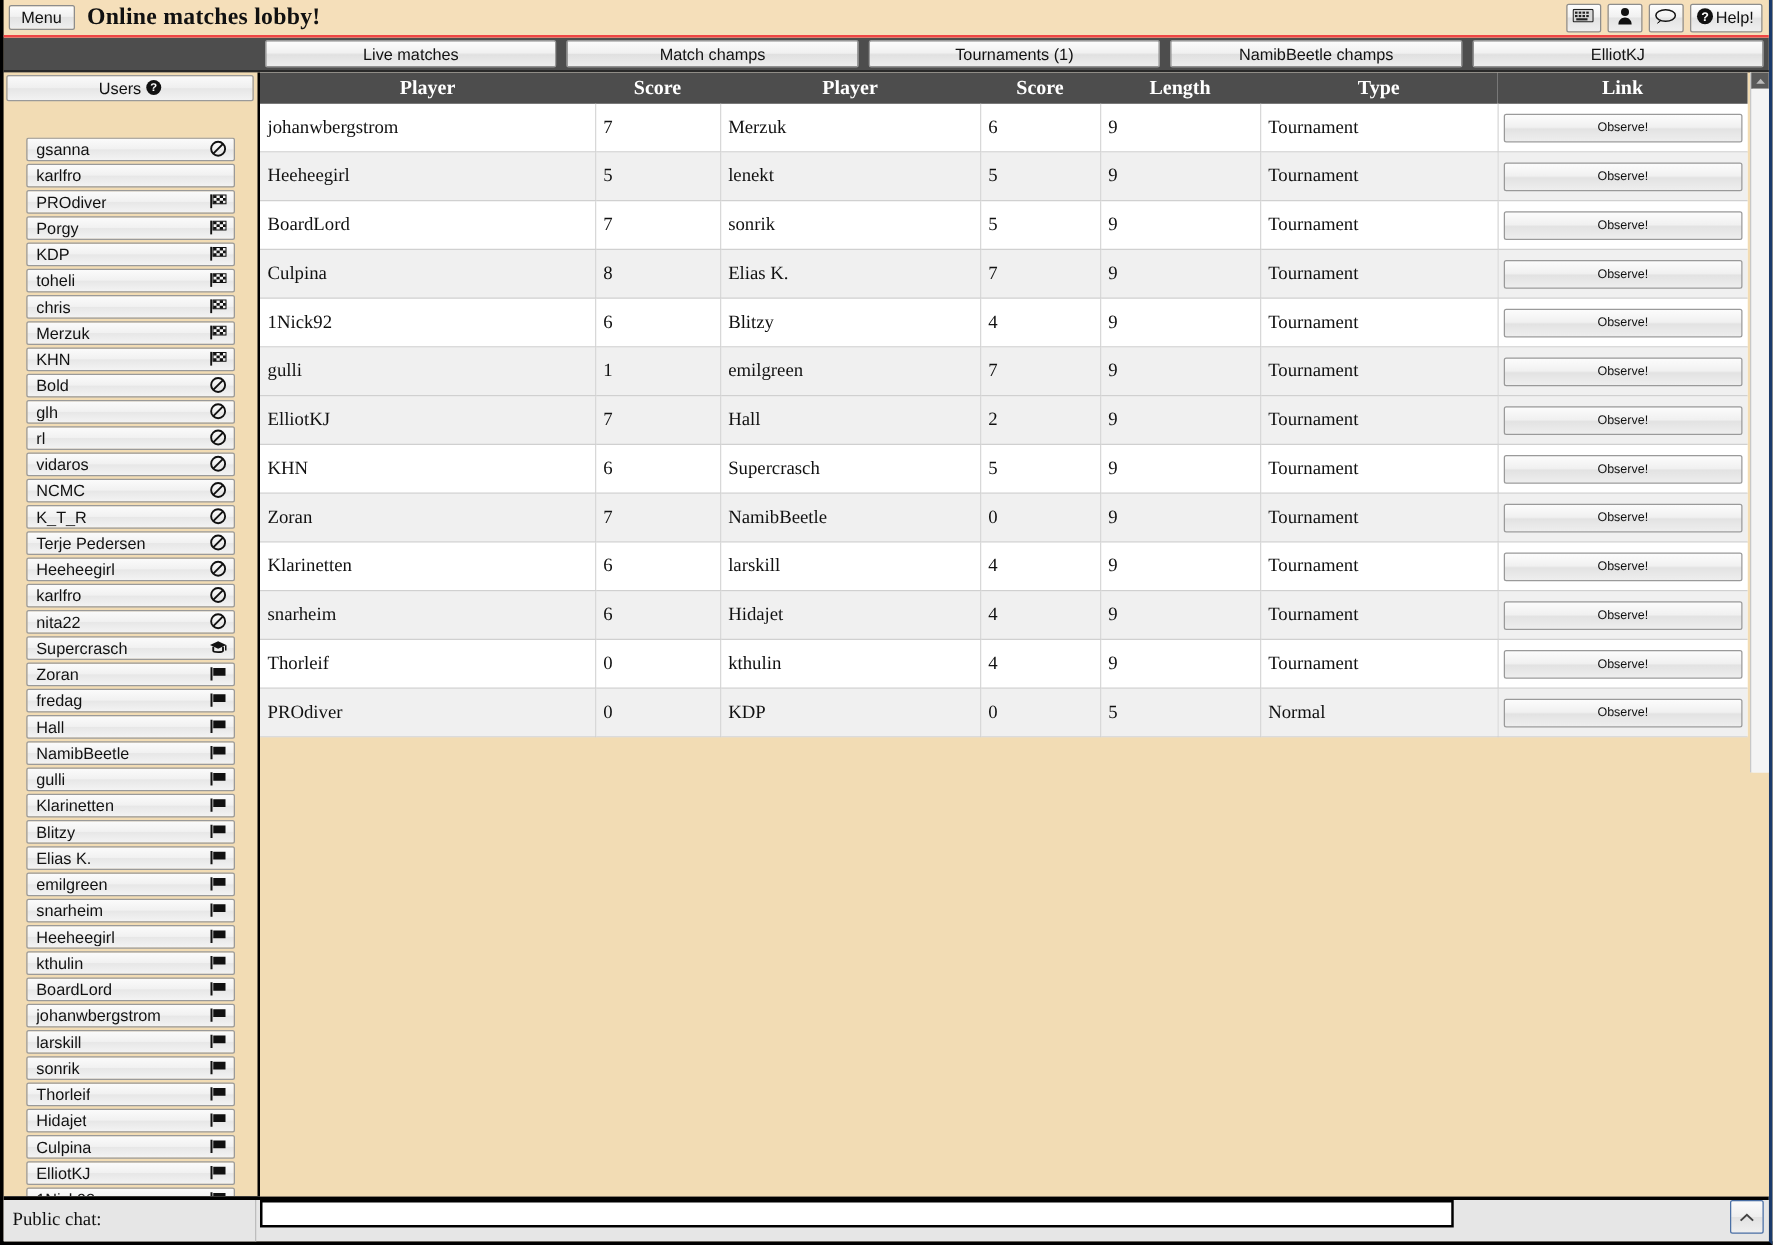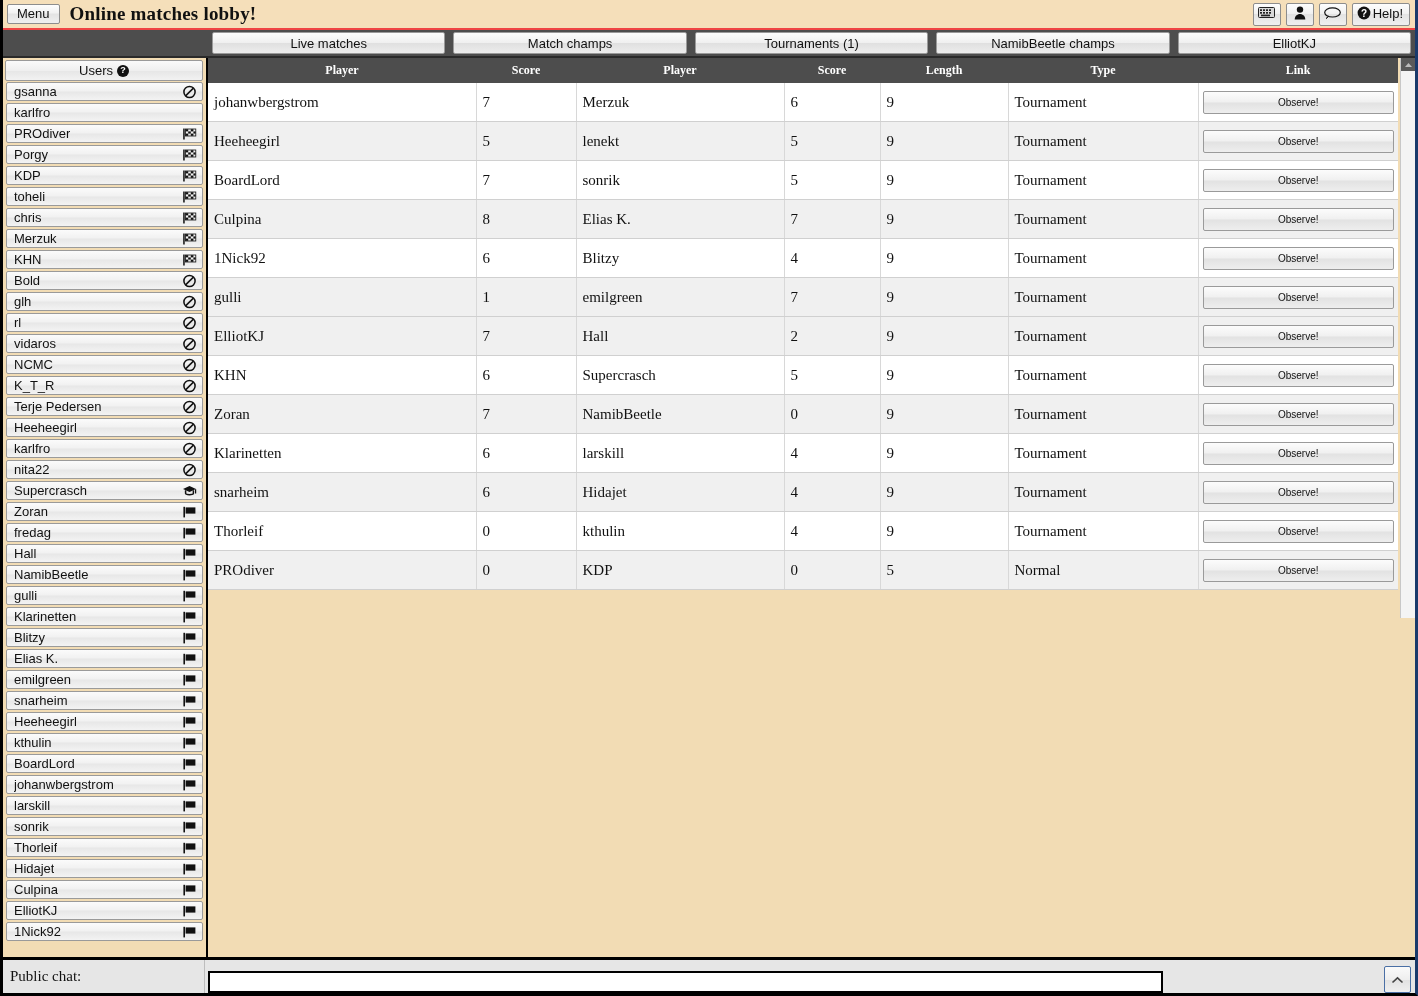--- a/index.html
+++ b/index.html
@@ -149,21 +149,22 @@
     font-size: 9px;
     font-weight: bold;
     display: inline-flex;
     align-items: center;
     justify-content: center;
     line-height: 1;
   }
   .users-list {
     flex: 1 1 auto;
     overflow: hidden;
-    padding: 0 3px;
+    padding: 0 18px;
+    margin-top: 28px;
   }
   .user-row {
     height: 19px;
     margin-bottom: 2px;
     background: linear-gradient(to bottom, #fbfbfb 0%, #f1f1f1 48%, #e7e7e7 52%, #f3f3f3 100%);
     border: 1px solid #9a9a9a;
     border-radius: 2px;
     display: flex;
     align-items: center;
     justify-content: space-between;
@@ -193,21 +194,21 @@
     border-collapse: collapse;
     table-layout: fixed;
     width: 1190px;
     background: #fff;
   }
   table.matches thead th {
     background: #4d4d4d;
     color: #fff;
     font-family: "Liberation Serif", serif;
     font-weight: bold;
-    font-size: 12px;
+    font-size: 16px;
     height: 23px;
     text-align: center;
     border: none;
   }
   table.matches td {
     font-family: "Liberation Serif", serif;
     font-size: 15px;
     height: 38px;
     padding: 0 6px;
     border-right: 1px solid #d8d8d8;
@@ -260,21 +261,21 @@
   }
   .sb-thumb { width: 13px; flex: 1 1 auto; background: #f4f4f4; }
 
   
   .chatbar {
     flex: 0 0 36px;
     height: 36px;
     background: #e6e6e6;
     border-top: 3px solid #000;
     display: flex;
-    align-items: flex-end;
+    align-items: flex-start;
     box-sizing: border-box;
   }
   .chat-label {
     width: 202px;
     flex: 0 0 202px;
     font-family: "Liberation Serif", serif;
     font-size: 15px;
     padding-left: 7px;
     box-sizing: border-box;
     background: #e6e6e6;

